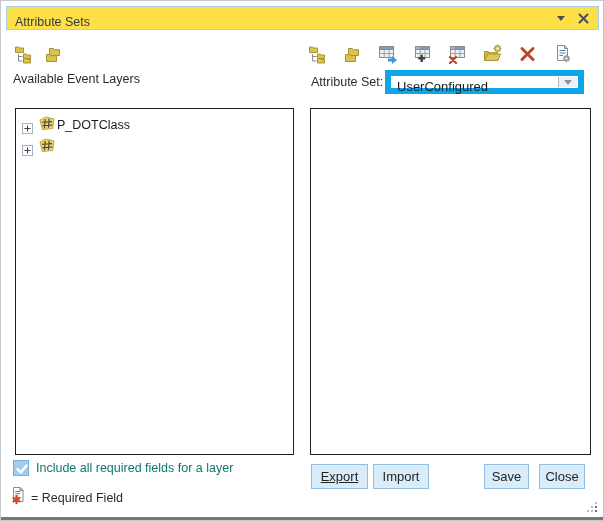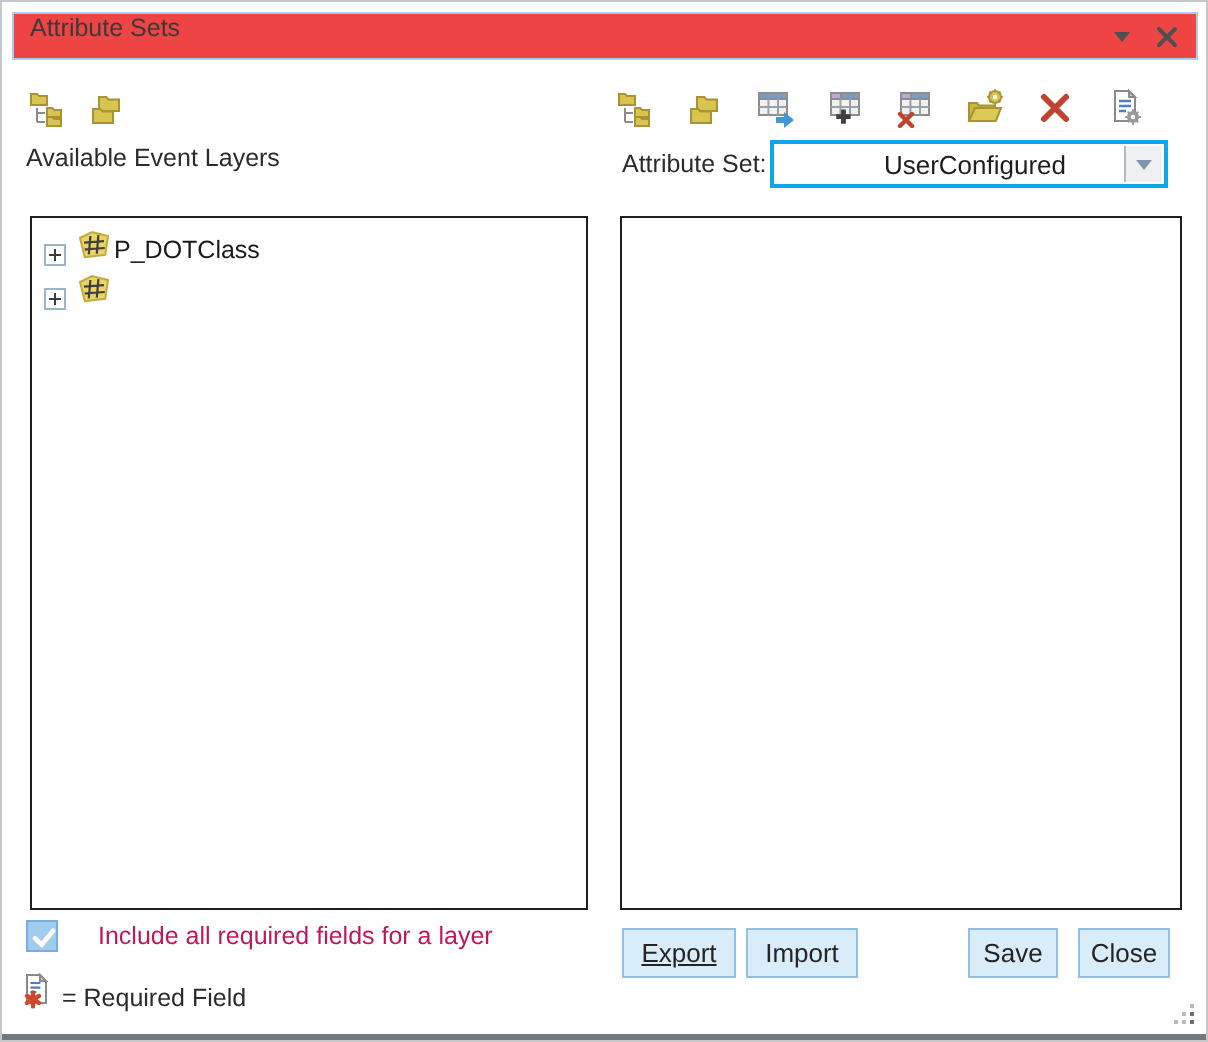--- a/index.html
+++ b/index.html
@@ -8,41 +8,41 @@
 
   #window{
     position:relative;width:604px;height:521px;background:#ffffff;
     border:1px solid #c6c9cc;overflow:hidden;
   }
   .bottom-edge{position:absolute;left:0;right:0;bottom:0;height:3px;background:#75787a;}
 
   
   .titlebar{
     position:absolute;left:5px;top:5px;width:593px;height:24px;
-    background:#ef4444;border:1px solid #a8cceb;display:flex;align-items:flex-start;
+    background:#fde047;border:1px solid #a8cceb;display:flex;align-items:flex-end;
   }
   .titlebar .title{font-size:12.5px;color:#3a3a3a;padding-left:8px;}
   .tb-btn{position:absolute;top:0;bottom:0;display:flex;align-items:center;justify-content:center;width:18px;cursor:pointer;}
   .tb-caret{right:28px;}
   .tb-close{right:6px;}
   .caret-shape{width:0;height:0;border-left:4px solid transparent;border-right:4px solid transparent;border-top:5px solid #4f4f4f;}
 
   
   .tool{position:absolute;width:20px;height:20px;top:43px;cursor:pointer;}
   .tool svg{display:block;}
 
   
   .section-label{position:absolute;font-size:12.5px;color:#2b2b2b;}
   #lbl-available{left:12px;top:71px;}
   #lbl-attrset{left:310px;top:74px;}
 
   
   .combo{
     position:absolute;left:384px;top:69px;width:199px;height:24px;
-    background:#fff;border:2px solid #0ea5e9;cursor:pointer;text-align:center;
+    background:#fff;border:6px solid #0ea5e9;cursor:pointer;
   }
   .combo .combo-value{font-size:13px;line-height:22px;padding-left:6px;color:#1d1d1d;white-space:nowrap;overflow:hidden;}
   .combo .combo-btn{
     position:absolute;top:1px;right:1px;bottom:1px;width:19px;background:#eef0f2;
     border-left:1px solid #b4b8bb;display:flex;align-items:center;justify-content:center;cursor:pointer;
   }
   .combo-arrow{width:0;height:0;border-left:4px solid transparent;border-right:4px solid transparent;border-top:5px solid #7f95a9;}
 
   
   .panel{position:absolute;top:107px;height:347px;background:#fff;border:1px solid #1f1f1f;}
@@ -53,21 +53,21 @@
   .tree{padding-top:5px;}
   .tree-row{display:flex;align-items:center;height:22px;padding-left:6px;cursor:default;}
   .expander{width:11px;height:11px;flex:0 0 11px;cursor:pointer;}
   .tree-icon{margin-left:6px;flex:0 0 16px;}
   .tree-label{margin-left:2px;font-size:12.5px;color:#1a1a1a;white-space:nowrap;}
 
   
   .chk-row{position:absolute;left:12px;top:459px;display:flex;align-items:center;cursor:pointer;}
   .checkbox{width:16px;height:16px;background:#a0ccee;border:1px solid #77aedd;position:relative;flex:0 0 16px;}
   .checkbox svg{position:absolute;left:1px;top:1px;}
-  .chk-label{margin-left:20px;font-size:12.5px;color:#be185d;}
+  .chk-label{margin-left:7px;font-size:12.5px;color:#0f766e;}
 
   .legend-row{position:absolute;left:9px;top:485px;display:flex;align-items:center;}
   .legend-text{margin-left:5px;font-size:12.5px;color:#2b2b2b;}
 
   
   .btn{
     position:absolute;top:463px;height:25px;background:#d9ecfa;border:1px solid #93bedf;
     font-size:13px;color:#242424;display:flex;align-items:center;justify-content:center;cursor:pointer;
     font-family:"Liberation Sans","DejaVu Sans",sans-serif;
   }

